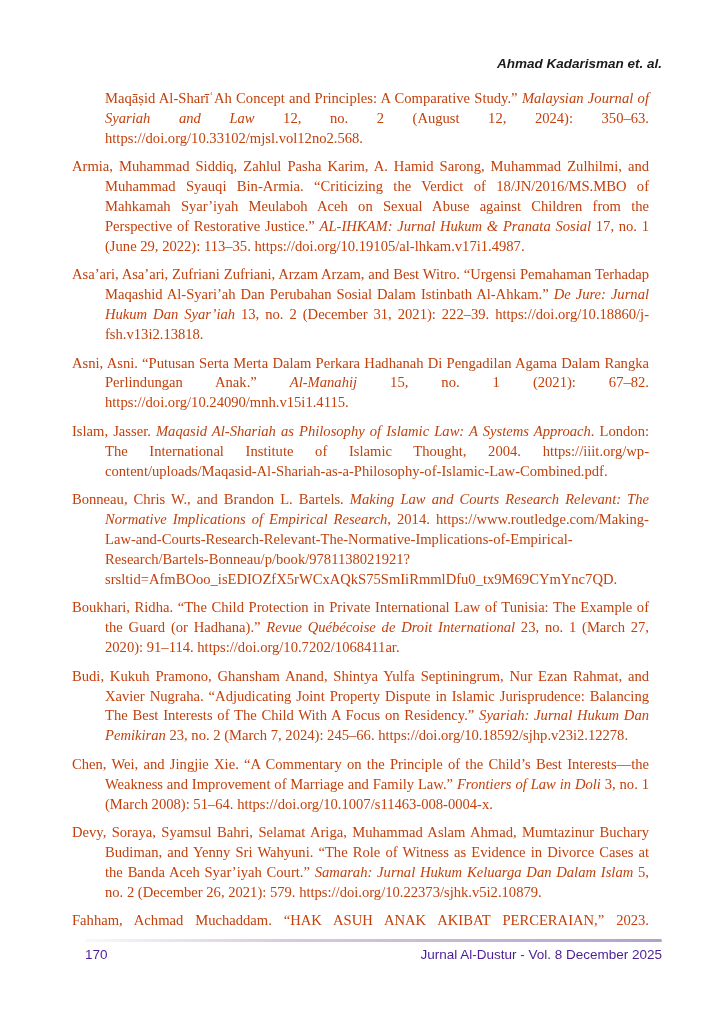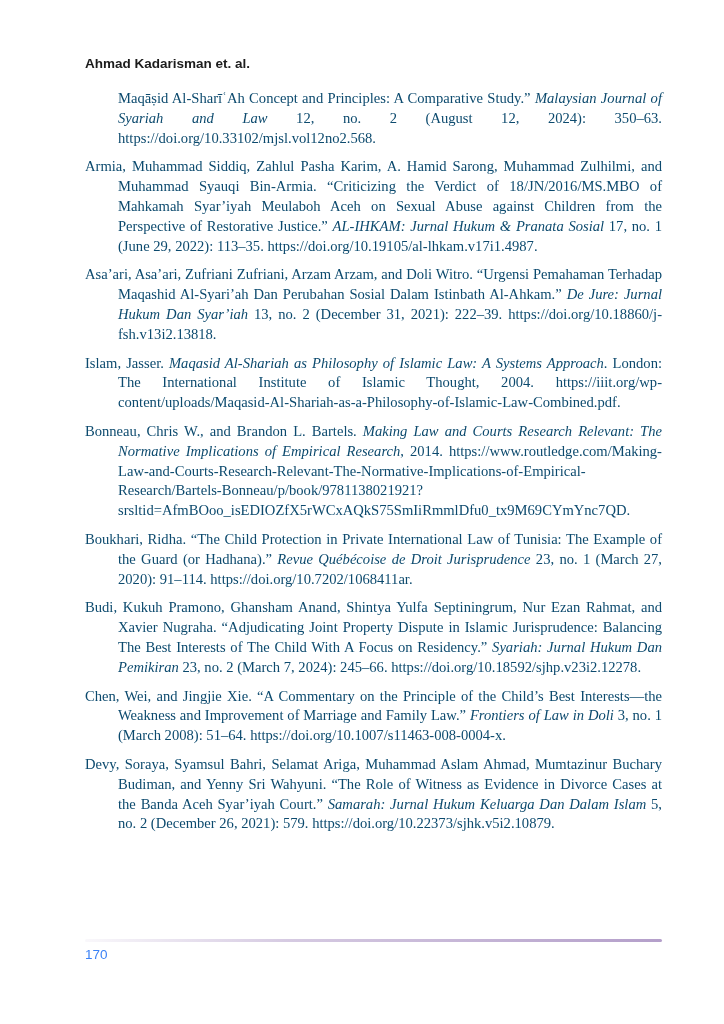--- a/index.html
+++ b/index.html
@@ -13,31 +13,33 @@
     height: 1024px;
     background: #ffffff;
     overflow: hidden;
     font-family: "Liberation Serif", serif;
   }
   .running-header {
     position: absolute;
     top: 56px;
     left: 85px;
     width: 577px;
+    text-align: right;
     font-family: "Liberation Sans", sans-serif;
+    font-style: italic;
     font-weight: 600;
     font-size: 13.5px;
     color: #1c1c1c;
   }
   .content {
     position: absolute;
     top: 89px;
-    left: 85px;
+    left: 72px;
     width: 577px;
-    color: #0c4a6e;
+    color: #c2410c;
   }
   .ref {
     margin: 0 0 9px 0;
     font-size: 14.6px;
     line-height: 19.8px;
     text-align: justify;
     overflow-wrap: anywhere;
     padding-left: 33px;
     text-indent: -33px;
   }
@@ -62,41 +64,44 @@
   .footer-row {
     position: absolute;
     top: 947px;
     left: 85px;
     width: 577px;
     display: flex;
     justify-content: space-between;
     align-items: baseline;
     font-family: "Liberation Sans", sans-serif;
     font-size: 13.5px;
-    color: #3b82f6;
+    color: #4c1d95;
   }
 </style>
 </head>
 <body>
 
 <div class="page">
 
   <div class="running-header">Ahmad Kadarisman et. al.</div>
 
   <div class="content">
       <p class="ref cont"><span>Maqāṣid Al-SharīʿAh Concept and Principles: A Comparative Study.” </span><i>Malaysian Journal of Syariah and Law</i><span> 12, no. 2 (August 12, 2024): 350–63. https://doi.org/10.33102/mjsl.vol12no2.568.</span></p>
       <p class="ref"><span>Armia, Muhammad Siddiq, Zahlul Pasha Karim, A. Hamid Sarong, Muhammad Zulhilmi, and Muhammad Syauqi Bin-Armia. “Criticizing the Verdict of 18/JN/2016/MS.MBO of Mahkamah Syar’iyah Meulaboh Aceh on Sexual Abuse against Children from the Perspective of Restorative Justice.” </span><i>AL-IHKAM: Jurnal Hukum &amp; Pranata Sosial</i><span> 17, no. 1 (June 29, 2022): 113–35. https://doi.org/10.19105/al-lhkam.v17i1.4987.</span></p>
-      <p class="ref"><span>Asa’ari, Asa’ari, Zufriani Zufriani, Arzam Arzam, and Doli Witro. “Urgensi Pemahaman Terhadap Maqashid Al-Syari’ah Dan Perubahan Sosial Dalam Istinbath Al-Ahkam.” </span><i>De Jure: Jurnal Hukum Dan Syar’iah</i><span> 13, no. 2 (December 31, 2021): 222–39. https://doi.org/10.18860/j-fsh.v13i2.13818.</span></p>
+      <p class="ref"><span>Asa’ari, Asa’ari, Zufriani Zufriani, Arzam Arzam, and Best Witro. “Urgensi Pemahaman Terhadap Maqashid Al-Syari’ah Dan Perubahan Sosial Dalam Istinbath Al-Ahkam.” </span><i>De Jure: Jurnal Hukum Dan Syar’iah</i><span> 13, no. 2 (December 31, 2021): 222–39. https://doi.org/10.18860/j-fsh.v13i2.13818.</span></p>
+      <p class="ref"><span>Asni, Asni. “Putusan Serta Merta Dalam Perkara Hadhanah Di Pengadilan Agama Dalam Rangka Perlindungan Anak.” </span><i>Al-Manahij</i><span> 15, no. 1 (2021): 67–82. https://doi.org/10.24090/mnh.v15i1.4115.</span></p>
       <p class="ref"><span>Islam, Jasser. </span><i>Maqasid Al-Shariah as Philosophy of Islamic Law: A Systems Approach</i><span>. London: The International Institute of Islamic Thought, 2004. https://iiit.org/wp-content/uploads/Maqasid-Al-Shariah-as-a-Philosophy-of-Islamic-Law-Combined.pdf.</span></p>
       <p class="ref"><span>Bonneau, Chris W., and Brandon L. Bartels. </span><i>Making Law and Courts Research Relevant: The Normative Implications of Empirical Research</i><span>, 2014. https://www.routledge.com/Making-Law-and-Courts-Research-Relevant-The-Normative-Implications-of-Empirical-Research/Bartels-Bonneau/p/book/9781138021921?srsltid=AfmBOoo_isEDIOZfX5rWCxAQkS75SmIiRmmlDfu0_tx9M69CYmYnc7QD.</span></p>
-      <p class="ref"><span>Boukhari, Ridha. “The Child Protection in Private International Law of Tunisia: The Example of the Guard (or Hadhana).” </span><i>Revue Québécoise de Droit Jurisprudence</i><span> 23, no. 1 (March 27, 2020): 91–114. https://doi.org/10.7202/1068411ar.</span></p>
+      <p class="ref"><span>Boukhari, Ridha. “The Child Protection in Private International Law of Tunisia: The Example of the Guard (or Hadhana).” </span><i>Revue Québécoise de Droit International</i><span> 23, no. 1 (March 27, 2020): 91–114. https://doi.org/10.7202/1068411ar.</span></p>
       <p class="ref"><span>Budi, Kukuh Pramono, Ghansham Anand, Shintya Yulfa Septiningrum, Nur Ezan Rahmat, and Xavier Nugraha. “Adjudicating Joint Property Dispute in Islamic Jurisprudence: Balancing The Best Interests of The Child With A Focus on Residency.” </span><i>Syariah: Jurnal Hukum Dan Pemikiran</i><span> 23, no. 2 (March 7, 2024): 245–66. https://doi.org/10.18592/sjhp.v23i2.12278.</span></p>
       <p class="ref"><span>Chen, Wei, and Jingjie Xie. “A Commentary on the Principle of the Child’s Best Interests—the Weakness and Improvement of Marriage and Family Law.” </span><i>Frontiers of Law in Doli</i><span> 3, no. 1 (March 2008): 51–64. https://doi.org/10.1007/s11463-008-0004-x.</span></p>
       <p class="ref"><span>Devy, Soraya, Syamsul Bahri, Selamat Ariga, Muhammad Aslam Ahmad, Mumtazinur Buchary Budiman, and Yenny Sri Wahyuni. “The Role of Witness as Evidence in Divorce Cases at the Banda Aceh Syar’iyah Court.” </span><i>Samarah: Jurnal Hukum Keluarga Dan Dalam Islam</i><span> 5, no. 2 (December 26, 2021): 579. https://doi.org/10.22373/sjhk.v5i2.10879.</span></p>
+      <p class="ref jlast"><span>Fahham, Achmad Muchaddam. “HAK ASUH ANAK AKIBAT PERCERAIAN,” 2023.</span></p>
     </div>
 
   <div class="footer-divider"></div>
 
   <div class="footer-row">
     <span>170</span>
+    <span>Jurnal Al-Dustur - Vol. 8 December 2025</span>
   </div>
 
 </div>
 
 </body></html>

